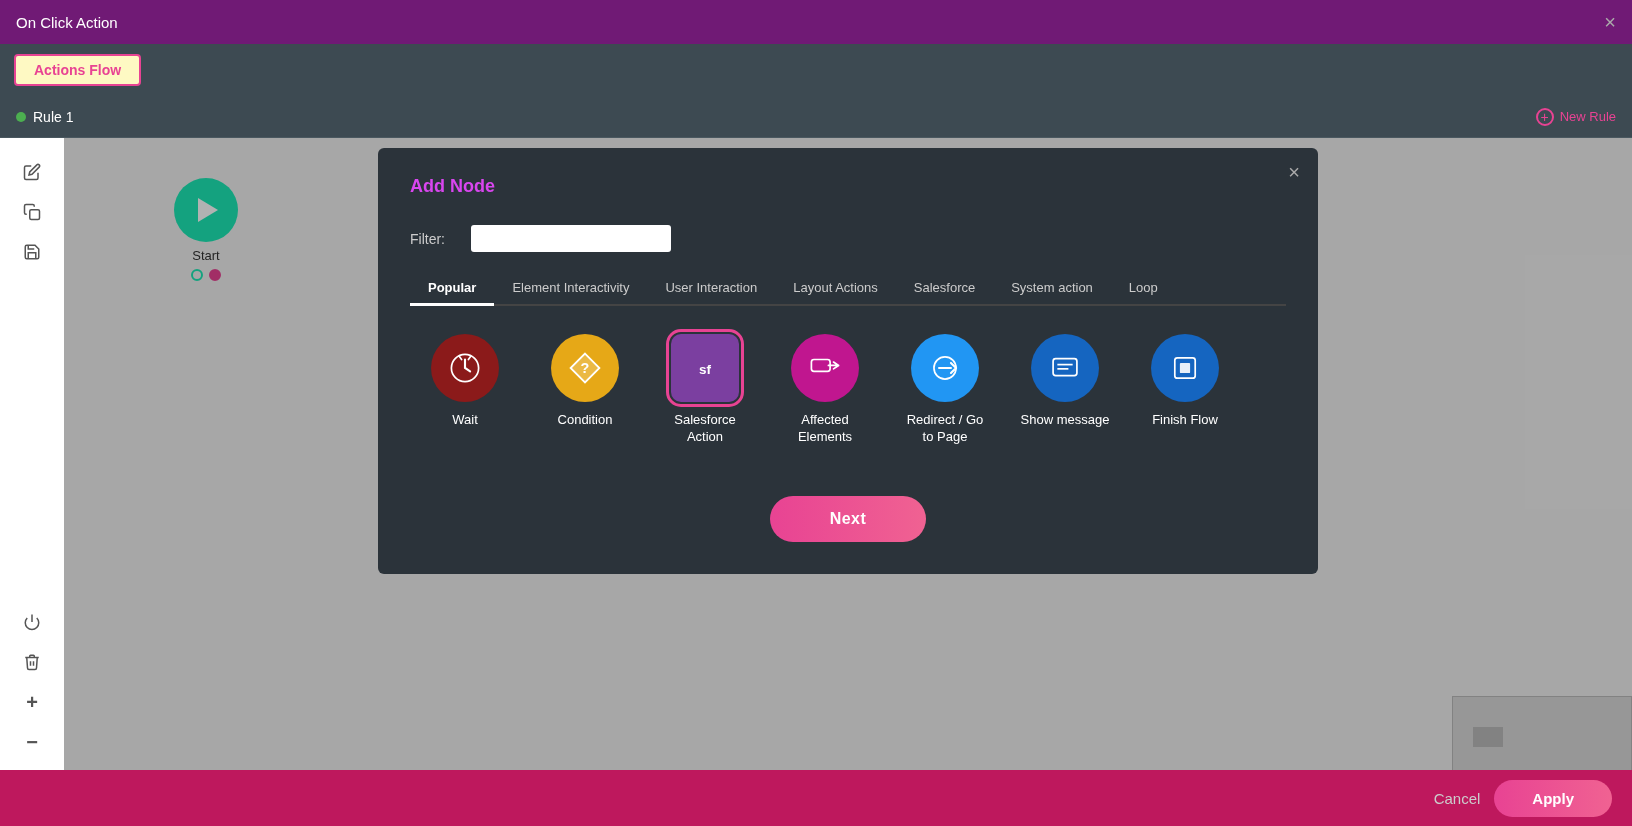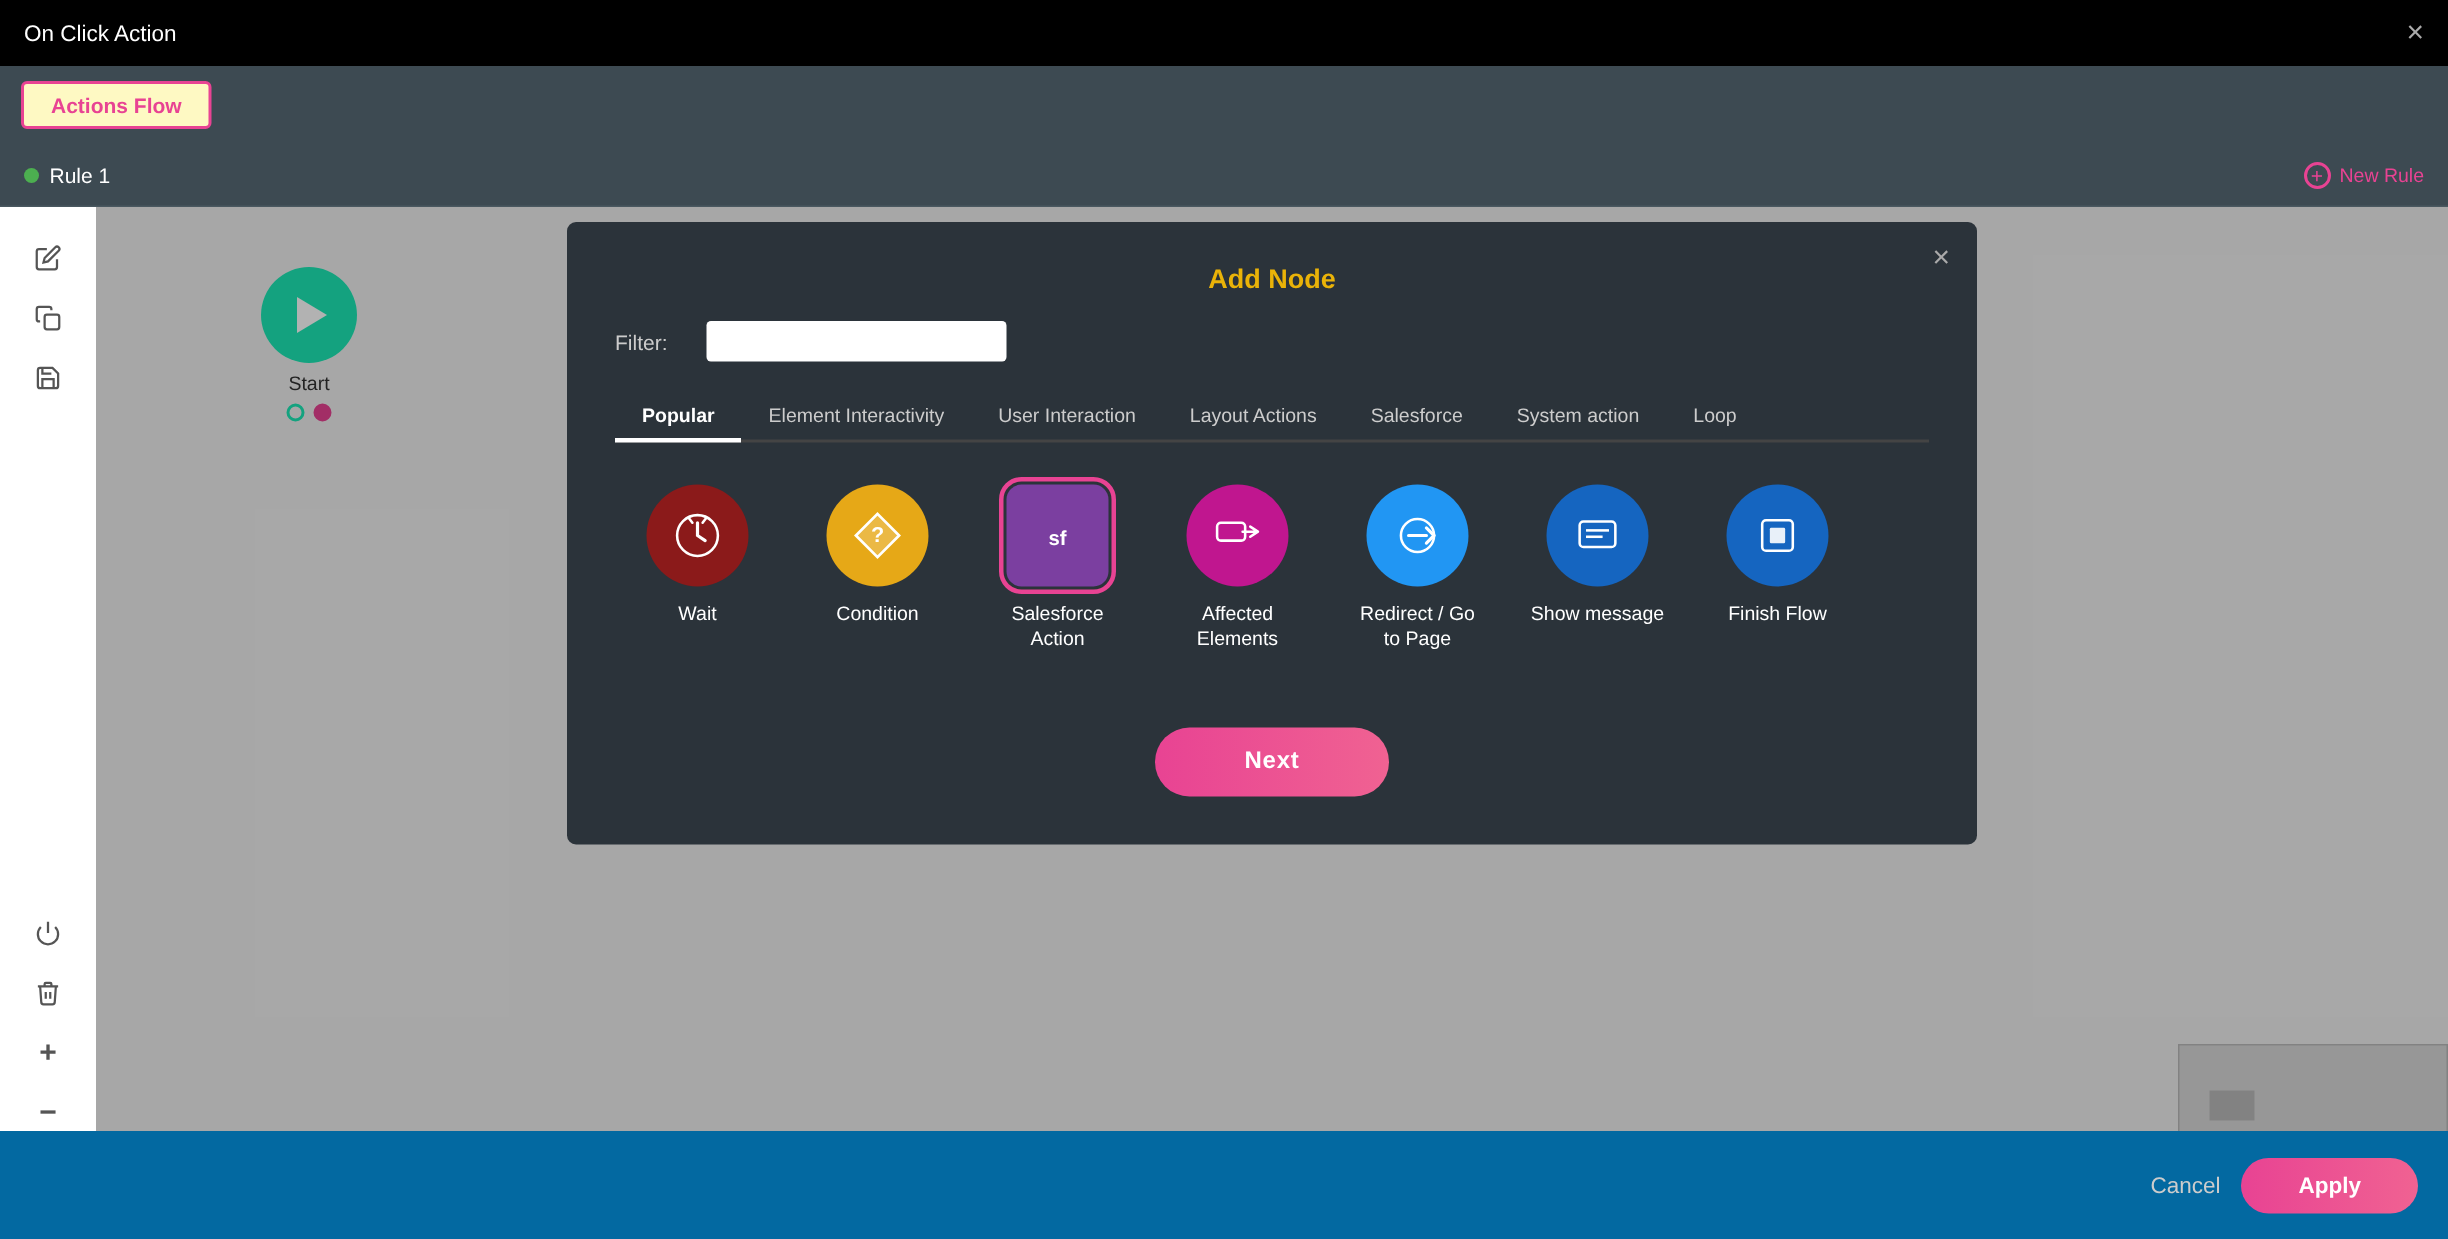--- a/index.html
+++ b/index.html
@@ -6,21 +6,21 @@
     body {
       font-family: -apple-system, BlinkMacSystemFont, 'Segoe UI', sans-serif;
       width: 1632px;
       height: 826px;
       background: #3d4a52;
       overflow: hidden;
     }
 
     
     .title-bar {
-      background: #000000;
+      background: #701a75;
       height: 44px;
       display: flex;
       align-items: center;
       justify-content: space-between;
       padding: 0 16px;
     }
     .title-bar-title {
       color: #fff;
       font-size: 15px;
       font-weight: 500;
@@ -224,25 +224,24 @@
     .modal {
       background: #2b333a;
       border-radius: 6px;
       width: 940px;
       max-height: 560px;
       padding: 28px 32px 32px;
       position: relative;
       color: #fff;
     }
     .modal-title {
-      text-align: center;
       font-size: 18px;
       font-weight: 600;
-      margin-bottom: 17px;
-      color: #eab308;
+      margin-bottom: 28px;
+      color: #d946ef;
     }
     .modal-close {
       position: absolute;
       top: 14px;
       right: 18px;
       font-size: 20px;
       color: #aaa;
       cursor: pointer;
       line-height: 1;
     }
@@ -352,22 +351,22 @@
       font-weight: 600;
       cursor: pointer;
       letter-spacing: 0.5px;
     }
 
     
     .bottom-bar {
       position: absolute;
       bottom: 0;
       left: 0; right: 0;
-      height: 72px;
-      background: #0369a1;
+      height: 56px;
+      background: #be185d;
       display: flex;
       align-items: center;
       justify-content: flex-end;
       padding: 0 20px;
       gap: 14px;
       z-index: 200;
     }
     .cancel-btn {
       background: transparent;
       border: none;

